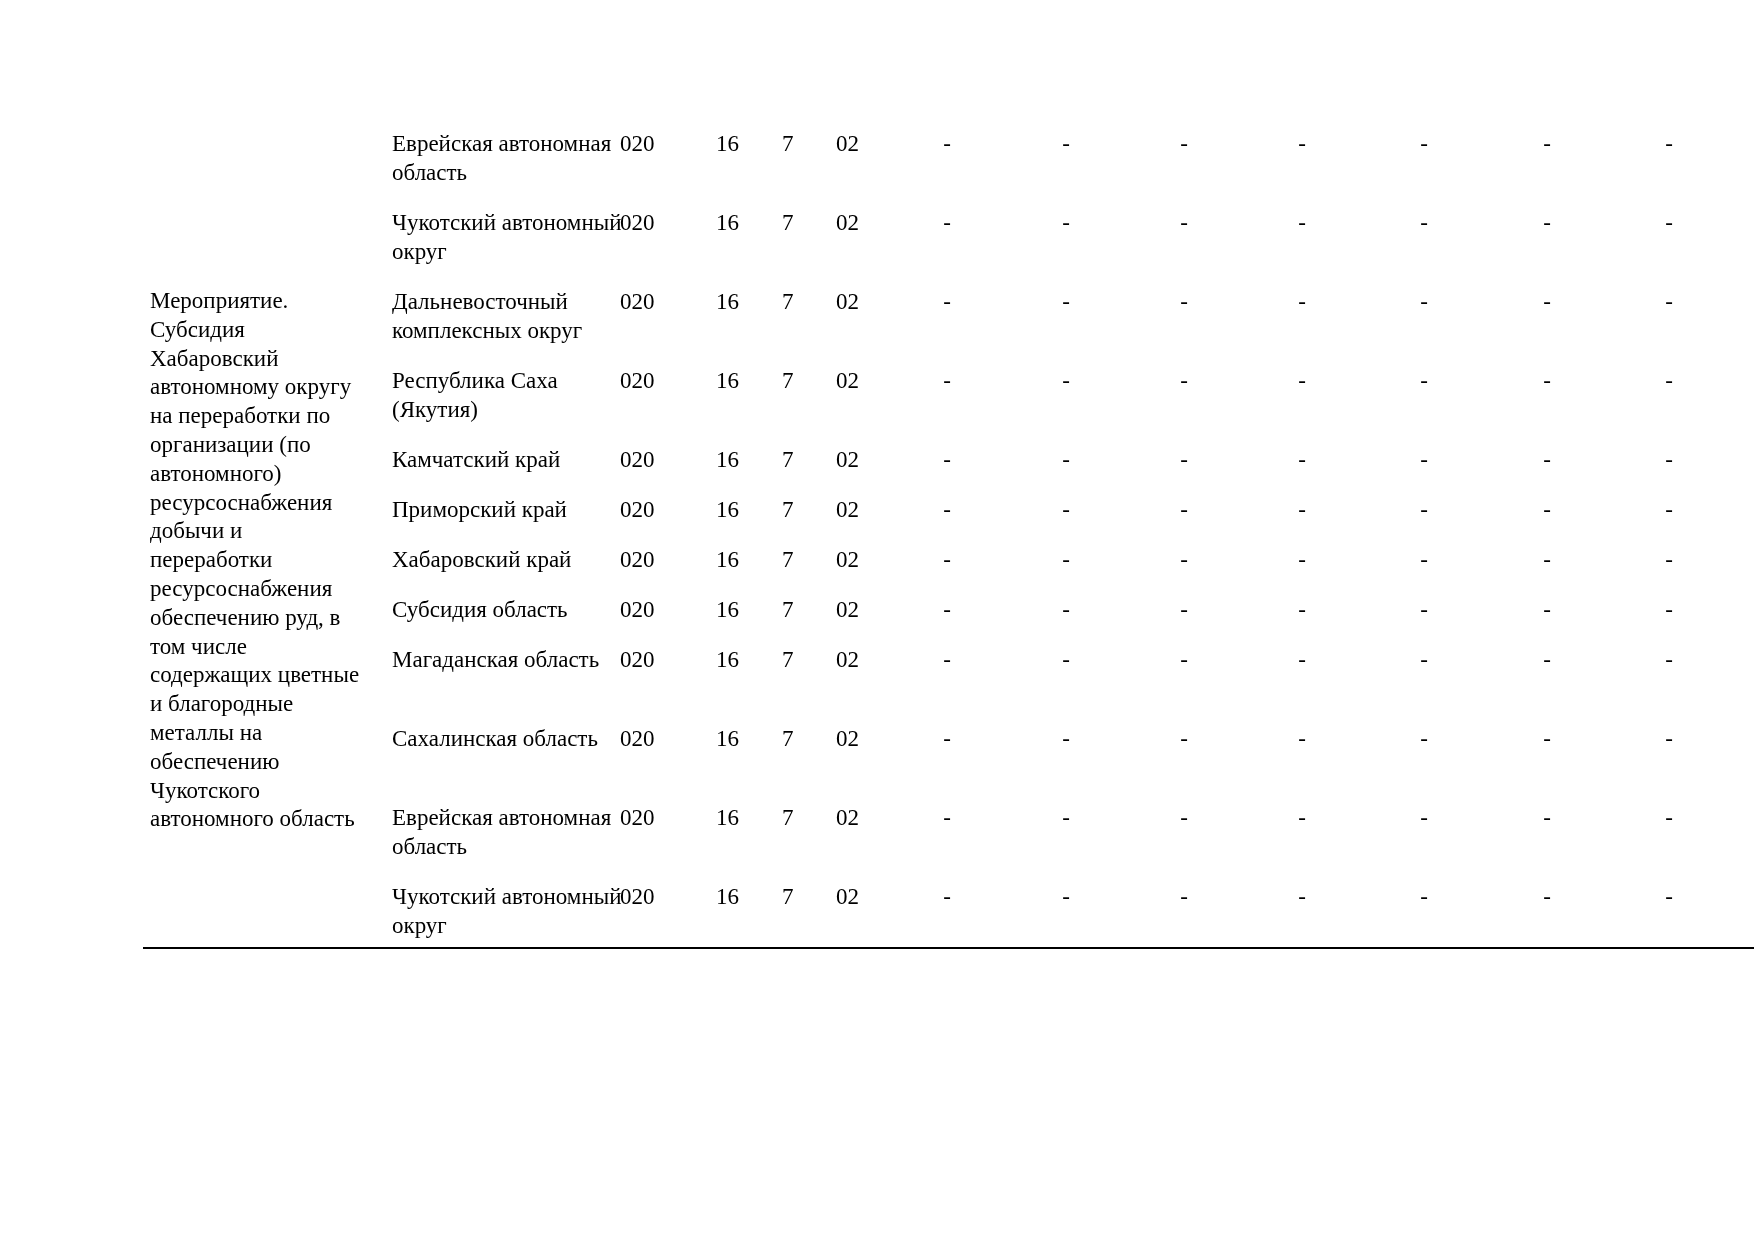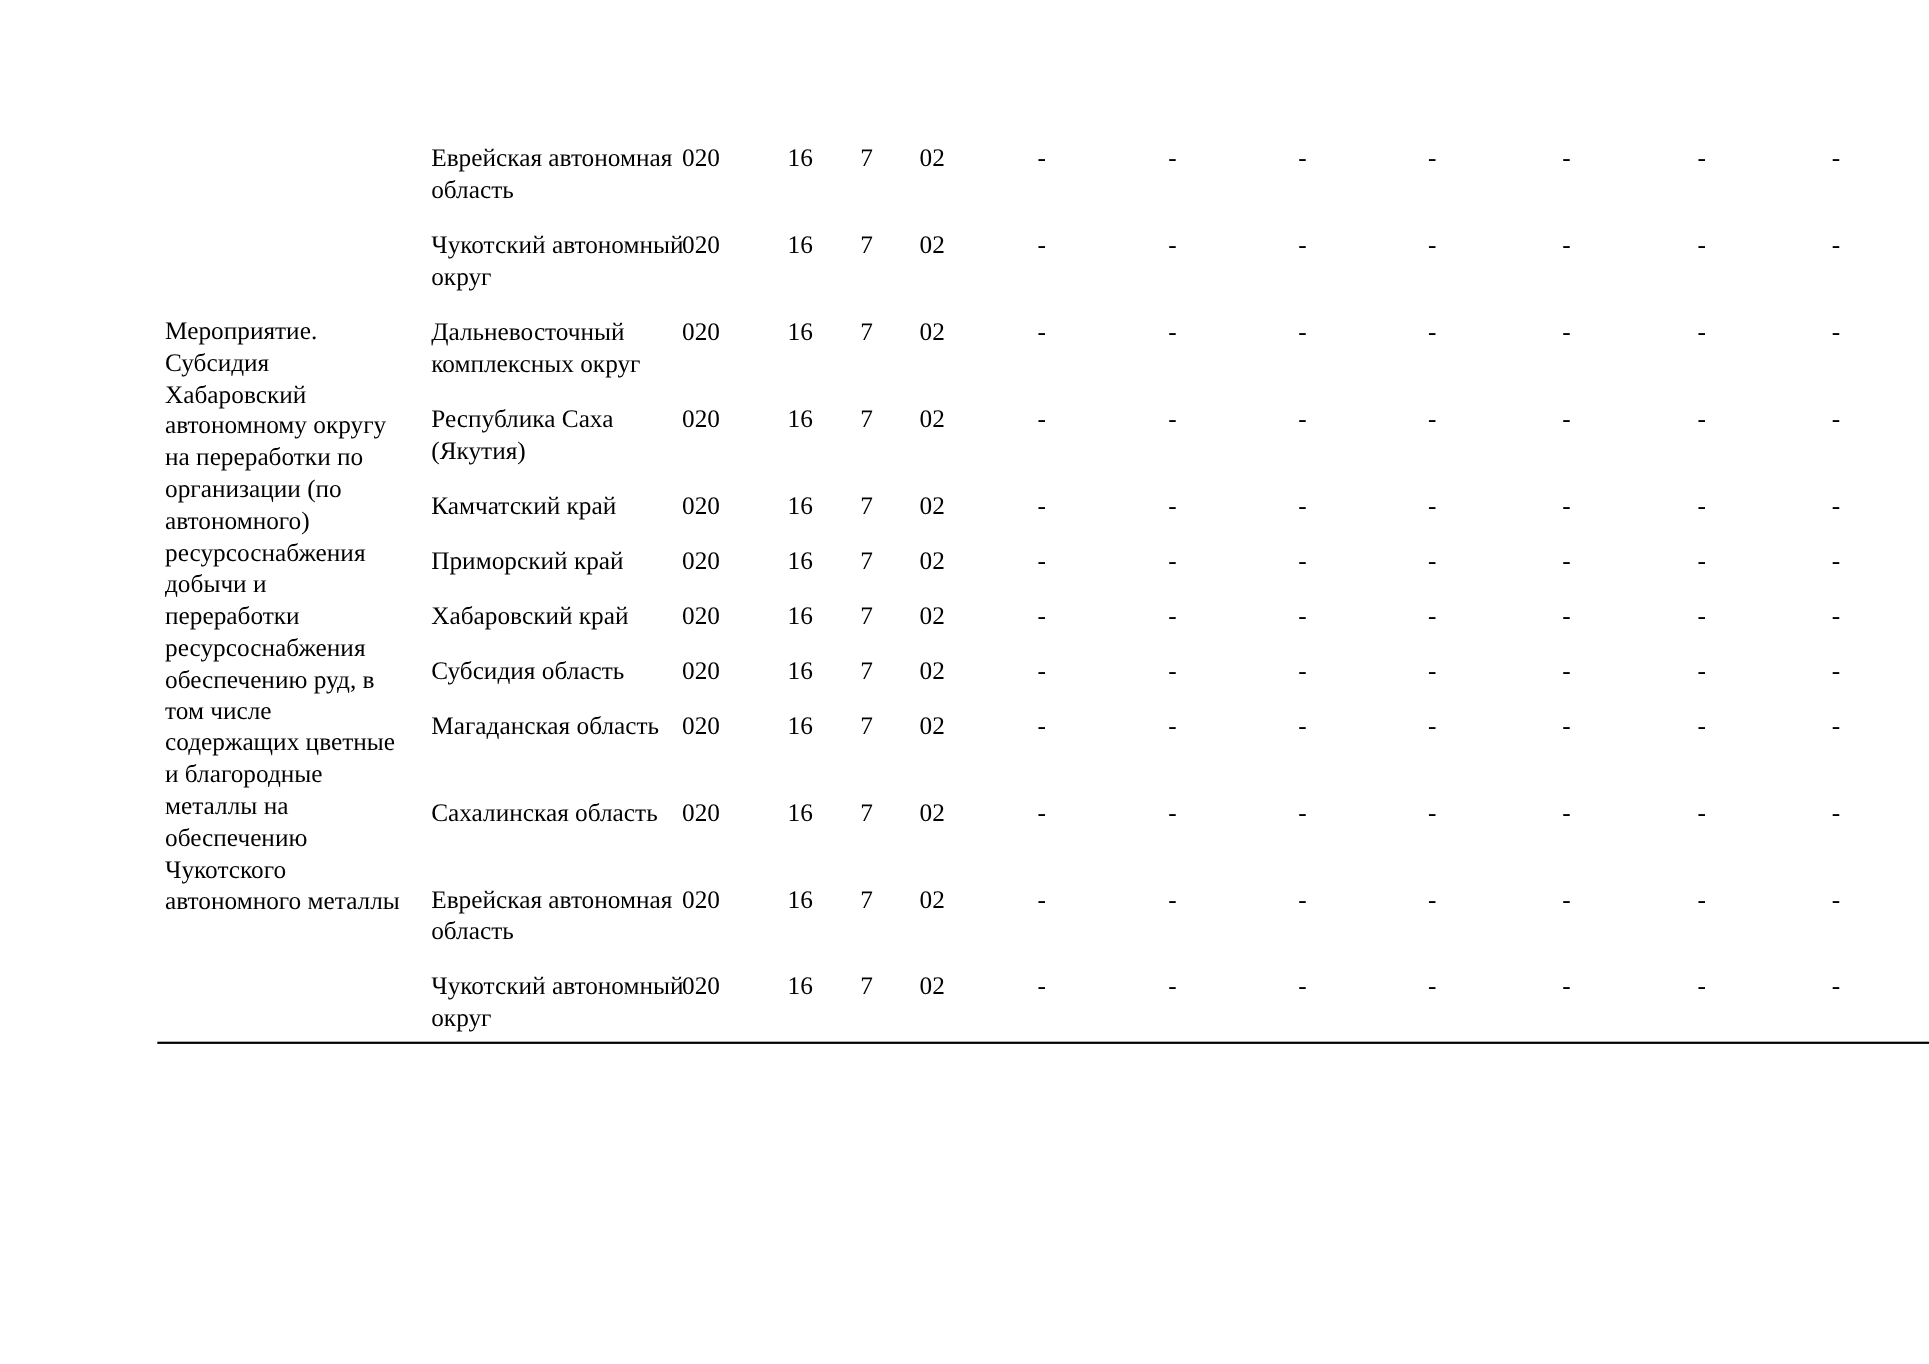--- a/index.html
+++ b/index.html
@@ -35,21 +35,21 @@
     <div>добычи и</div>
     <div>переработки</div>
     <div>ресурсоснабжения</div>
     <div>обеспечению руд, в</div>
     <div>том числе</div>
     <div>содержащих цветные</div>
     <div>и благородные</div>
     <div>металлы на</div>
     <div>обеспечению</div>
     <div>Чукотского</div>
-    <div>автономного металлы</div>
+    <div>автономного область</div>
   </div>
 
   <div id="rows-container">
       <div class="row" style="top: 130px;">
         <div class="cell region">Еврейская автономная область</div>
         <div class="cell c-code1">020</div>
         <div class="cell c-code2">16</div>
         <div class="cell c-code3">7</div>
         <div class="cell c-code4">02</div>
         <div class="cell dash" style="left: 937px;">-</div>

